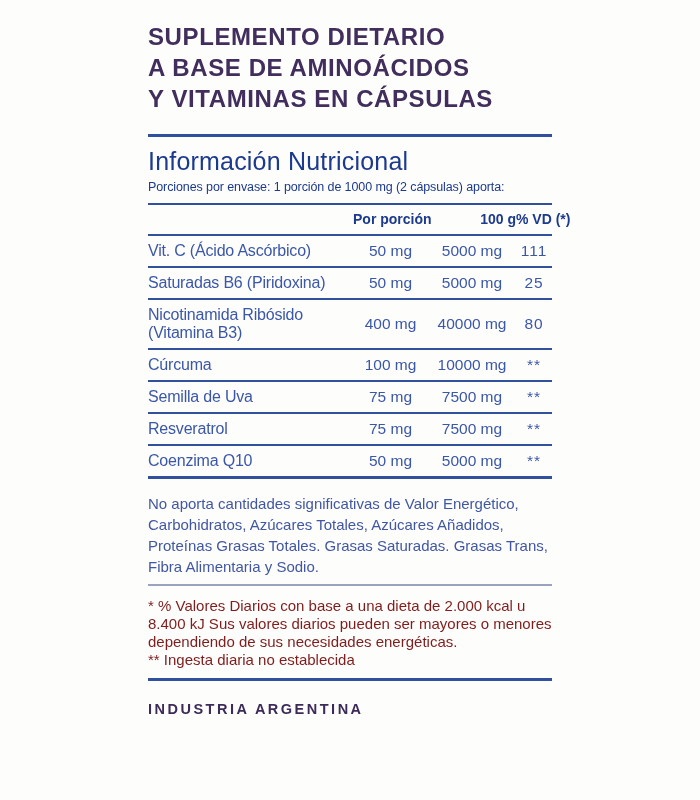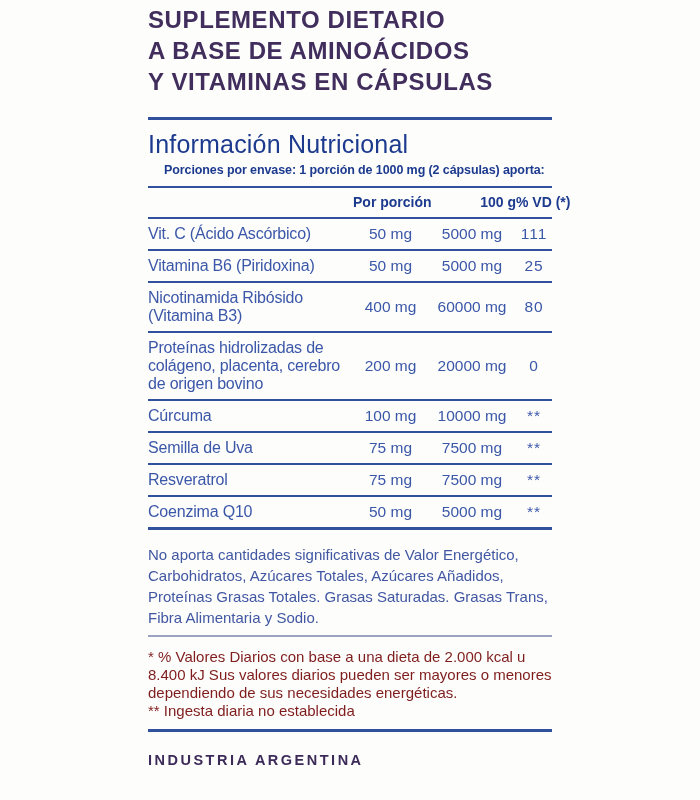--- a/index.html
+++ b/index.html
@@ -8,21 +8,21 @@
     width: 700px;
     height: 800px;
     background: #fdfdfc;
     font-family: "Liberation Sans", sans-serif;
     overflow: hidden;
   }
   .page {
     position: relative;
     width: 404px;
     margin-left: 148px;
-    padding-top: 4px;
+    padding-top: 21px;
     color: #3b57a8;
   }
   
   .brand-title {
     color: #412e5d;
     font-weight: bold;
     font-size: 24px;
     line-height: 31px;
     letter-spacing: 0.6px;
   }
@@ -34,23 +34,23 @@
   
   .panel-heading {
     margin: 9px 0 0 0;
     font-size: 25px;
     line-height: 30px;
     font-weight: normal;
     color: #1c3a8e;
     letter-spacing: 0.2px;
   }
   .servings {
-    margin: 4px 0 0 16px;
+    margin: 4px 0 0 0;
     font-size: 12.5px;
-    font-weight: bold;
+    font-weight: normal;
     color: #1c3a8e;
     letter-spacing: -0.1px;
     white-space: nowrap;
   }
   
   .ntable { margin-top: 9px; }
   .trow {
     display: grid;
     grid-template-columns: 205px 75px 88px 1fr;
     align-items: center;
@@ -133,39 +133,33 @@
       </div>
 
       <div class="trow">
         <div class="cell name">Vit. C (Ácido Ascórbico)</div>
         <div class="cell num">50 mg</div>
         <div class="cell num">5000 mg</div>
         <div class="cell num vd">111</div>
       </div>
 
       <div class="trow">
-        <div class="cell name">Vitamina B6 (Piridoxina)</div>
+        <div class="cell name">Saturadas B6 (Piridoxina)</div>
         <div class="cell num">50 mg</div>
         <div class="cell num">5000 mg</div>
         <div class="cell num vd">25</div>
       </div>
 
       <div class="trow">
         <div class="cell name">Nicotinamida Ribósido (Vitamina B3)</div>
         <div class="cell num">400 mg</div>
-        <div class="cell num">60000 mg</div>
+        <div class="cell num">40000 mg</div>
         <div class="cell num vd">80</div>
       </div>
 
-      <div class="trow">
-        <div class="cell name">Proteínas hidrolizadas de colágeno, placenta, cerebro de origen bovino</div>
-        <div class="cell num">200 mg</div>
-        <div class="cell num">20000 mg</div>
-        <div class="cell num vd">0</div>
-      </div>
 
       <div class="trow">
         <div class="cell name">Cúrcuma</div>
         <div class="cell num">100 mg</div>
         <div class="cell num">10000 mg</div>
         <div class="cell num vd">**</div>
       </div>
 
       <div class="trow">
         <div class="cell name">Semilla de Uva</div>

